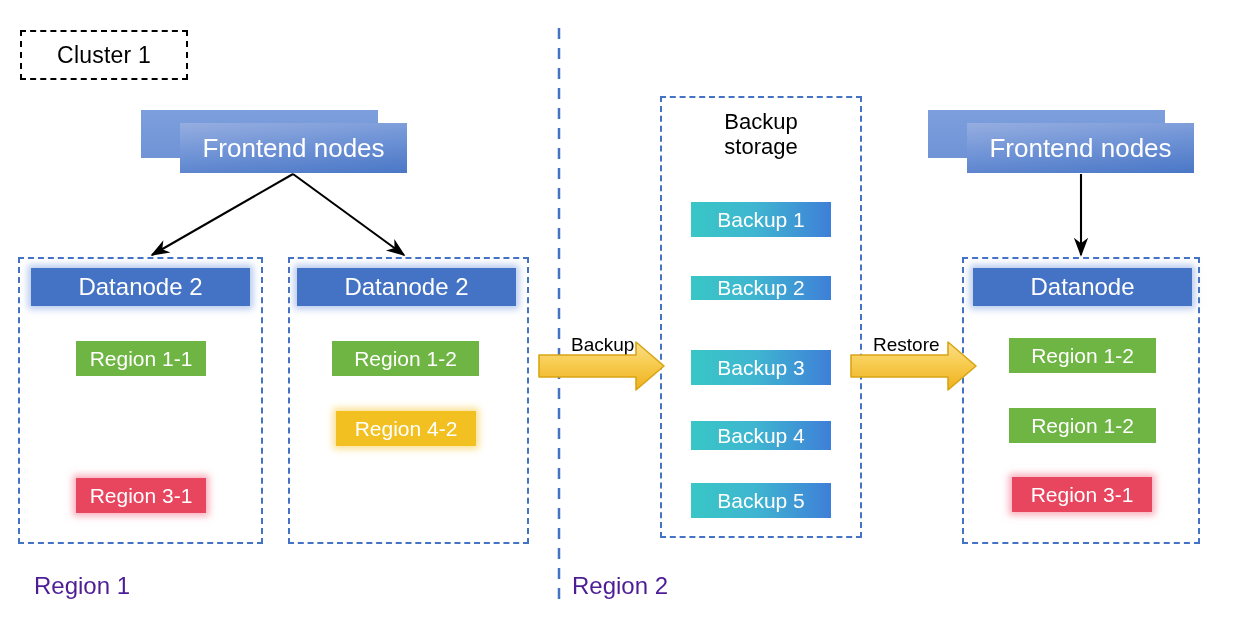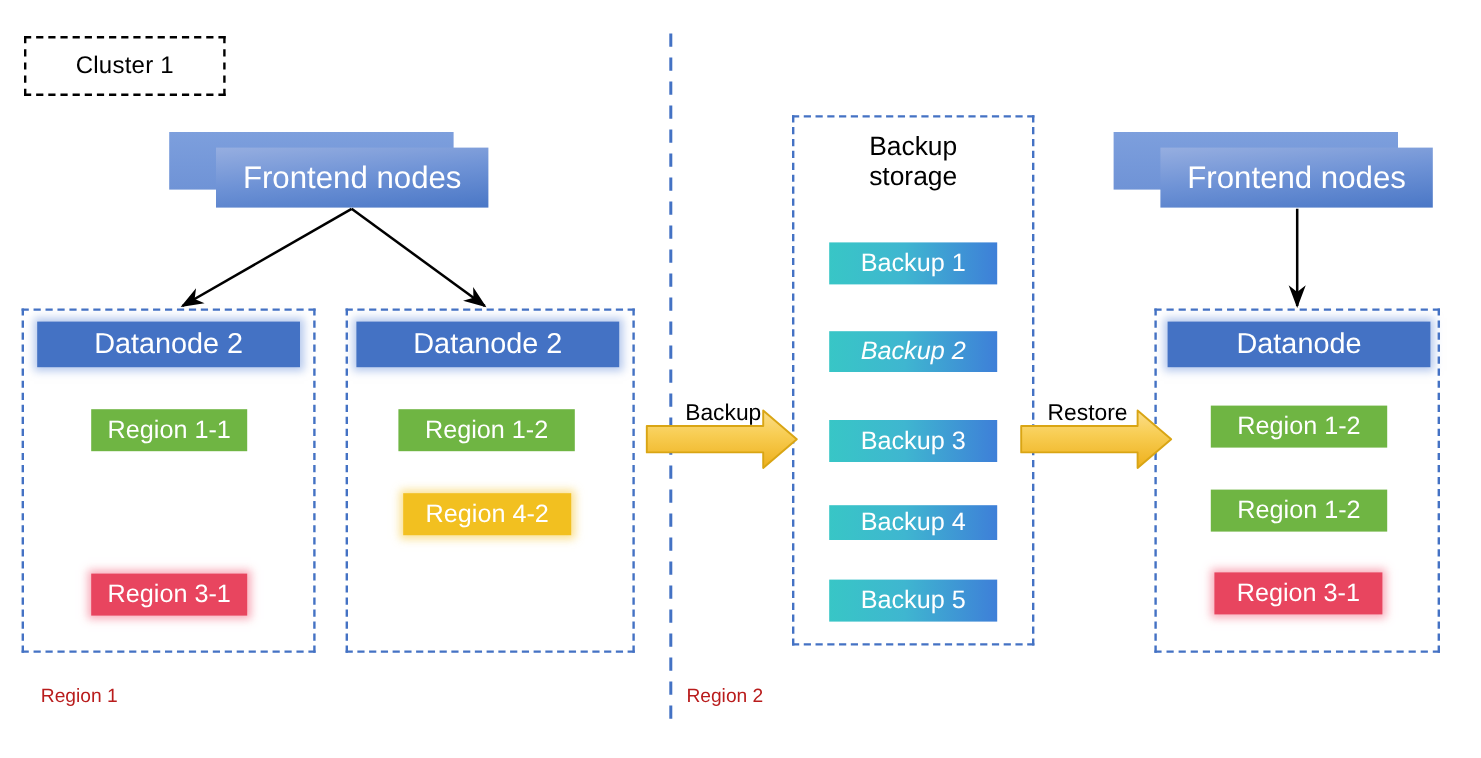--- a/index.html
+++ b/index.html
@@ -20,21 +20,21 @@
   .abs { position: absolute; }
 
   
   .cluster-tag {
     border: 2.5px dashed #000000;
     background: transparent;
     display: flex;
     align-items: center;
     justify-content: center;
     color: #000000;
-    font-size: 20px;
+    font-size: 23px;
     letter-spacing: 0.2px;
     box-sizing: border-box;
   }
 
   
   .frontend-wrap { }
   .fe-back {
     background: linear-gradient(180deg, #7D9FDD 0%, #6F93D6 100%);
   }
   .fe-front {
@@ -88,22 +88,22 @@
 
   
   .plain-text {
     color: #000000;
     font-size: 22px;
     white-space: pre-line;
     text-align: center;
     line-height: 1.12;
   }
   .corner-text {
-    color: #b91c1c;
-    font-size: 16px;
+    color: #4c1d95;
+    font-size: 24px;
   }
   .flow-label {
     color: #000000;
     font-size: 19px;
     white-space: nowrap;
   }
 
   
   svg.overlay {
     position: absolute;
@@ -159,21 +159,21 @@
     <span>Region 4-2</span>
   </div>
 
   <div class="abs dashed-box" style="left:660px; top:96px; width:202px; height:442px;"></div>
   <div class="abs plain-text" style="left:660px; top:110px; width:202px;">Backup
 storage</div>
 
   <div class="abs chip chip-backup" style="left:691px; top:202px; width:140px; height:35px;">
     <span>Backup 1</span>
   </div>
-  <div class="abs chip chip-backup" style="left:691px; top:276px; width:140px; height:34px;font-style:italic;">
+  <div class="abs chip chip-backup" style="left:691px; top:276px; width:140px; height:24px;">
     <span>Backup 2</span>
   </div>
   <div class="abs chip chip-backup" style="left:691px; top:350px; width:140px; height:35px;">
     <span>Backup 3</span>
   </div>
   <div class="abs chip chip-backup" style="left:691px; top:421px; width:140px; height:29px;">
     <span>Backup 4</span>
   </div>
   <div class="abs chip chip-backup" style="left:691px; top:483px; width:140px; height:35px;">
     <span>Backup 5</span>

